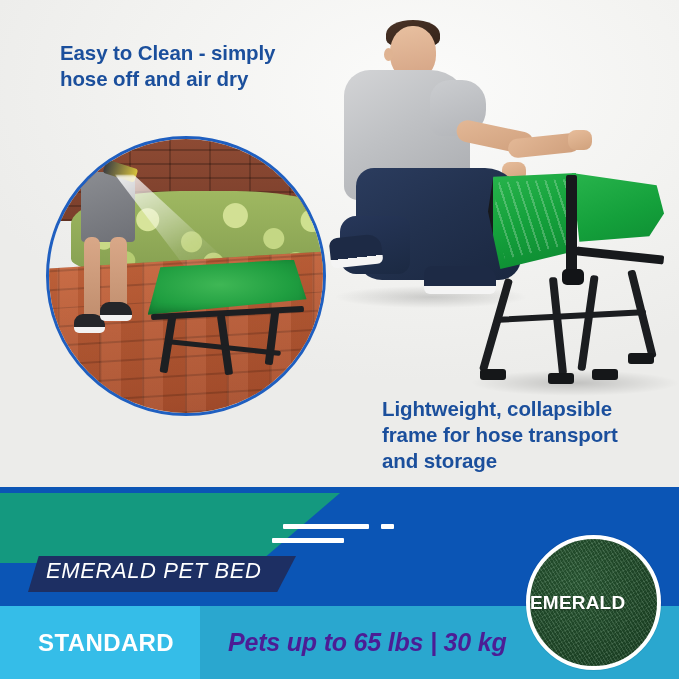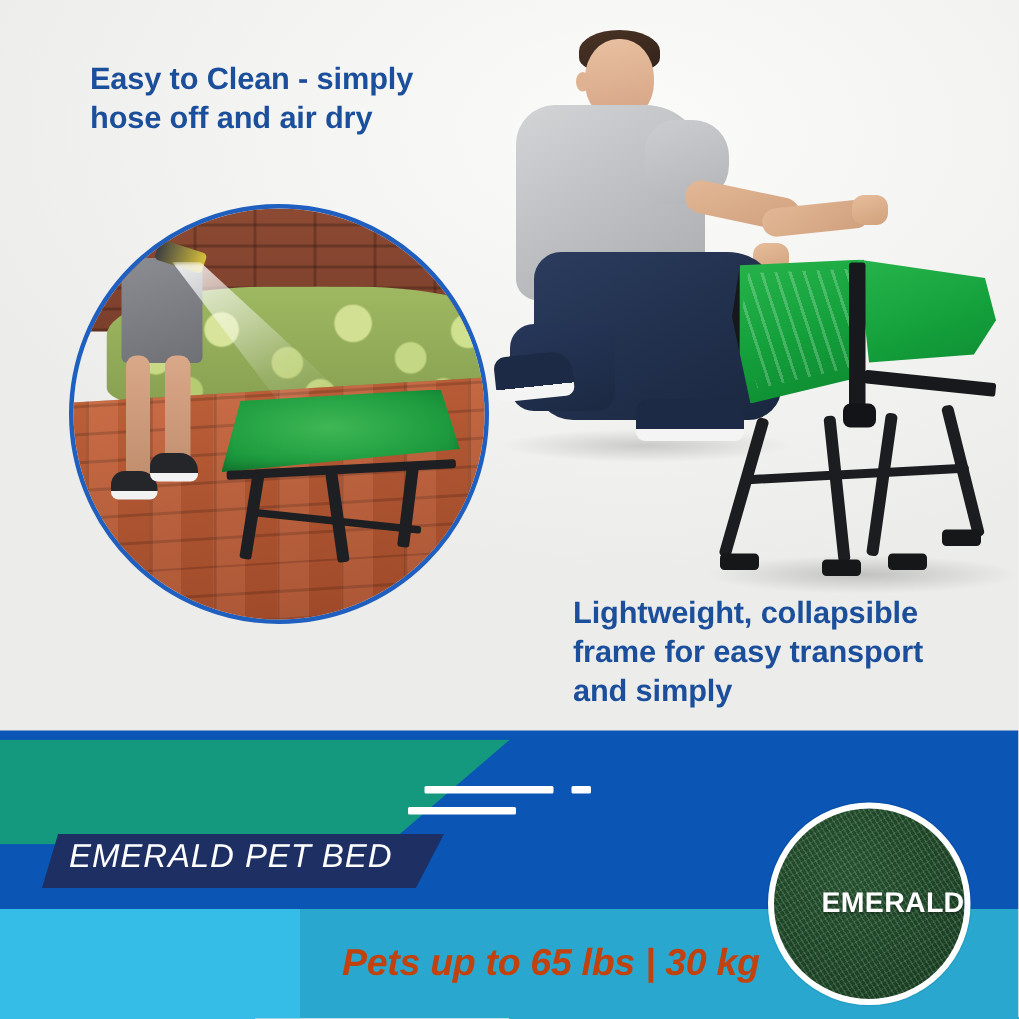--- a/index.html
+++ b/index.html
@@ -212,32 +212,32 @@
   .bottombar { position:absolute; left:0; top:606px; width:679px; height:73px; background:#2aa7cf; }
   .bottombar .std-block {
     position:absolute; left:0; top:0; width:200px; height:73px; background:#35bde8;
   }
   .std-label {
     position:absolute; left:38px; top:629px;
     font-size:24px; font-weight:bold; color:#ffffff; letter-spacing:.4px;
   }
   .capacity-label {
     position:absolute; left:228px; top:628px;
-    font-size:25px; font-weight:bold; font-style:italic; color:#c2410c; letter-spacing:-.2px;
+    font-size:25px; font-weight:bold; font-style:italic; color:#4c1d95; letter-spacing:-.2px;
   }
 
   
   .badge {
-    position:absolute; left:512px; top:535px; width:135px; height:135px;
+    position:absolute; left:526px; top:535px; width:135px; height:135px;
     border-radius:50%; border:4px solid #ffffff;
     background:
       repeating-linear-gradient(58deg, rgba(255,255,255,.10) 0 1px, rgba(0,0,0,.10) 1px 3px),
       repeating-linear-gradient(148deg, rgba(255,255,255,.06) 0 1px, rgba(0,0,0,.06) 1px 4px),
       radial-gradient(circle at 38% 32%, #2c5e37 0%, #23502d 55%, #1b4224 100%);
-    display:flex; align-items:center; justify-content:flex-end;
+    display:flex; align-items:center; justify-content:flex-start;
     box-shadow:0 0 0 1px rgba(0,0,0,.05);
   }
   .badge-text {
     color:#ffffff; font-size:19px; font-weight:bold; text-align:center;
     line-height:1.12; letter-spacing:.2px; text-shadow:0 1px 2px rgba(0,0,0,.35);
   }
   .nowrap { white-space:nowrap; }
 </style>
 </head>
 <body>
@@ -310,39 +310,40 @@
         <div class="leg-bar" style="left:158px;top:96px;width:8px;height:90px;transform:rotate(-14deg);"></div>
         <div class="leg-bar" style="left:16px;top:140px;width:150px;height:6px;transform:rotate(-3deg);"></div>
 
         <div class="foot" style="left:0px;top:196px;"></div>
         <div class="foot" style="left:68px;top:200px;"></div>
         <div class="foot" style="left:112px;top:196px;"></div>
         <div class="foot" style="left:148px;top:180px;"></div>
       </div>
     </div>
 
-    <div class="headline br">Lightweight, collapsible frame for easy transport and simply</div>
+    <div class="headline br">Lightweight, collapsible frame for hose transport and storage</div>
   </div>
 
   <div class="banner">
     <div class="teal"></div>
     <div class="navy"></div>
   </div>
 
 
   <div class="brand-sub nowrap">EMERALD PET BED</div>
 
   <div class="rule r1"></div>
   <div class="rule r2"></div>
   <div class="rule dash"></div>
 
   <div class="bottombar">
     <div class="std-block"></div>
   </div>
 
+  <div class="std-label nowrap">STANDARD</div>
 
   <div class="capacity-label nowrap">Pets up to 65 lbs | 30 kg</div>
 
   <div class="badge">
     <div class="badge-text">
       <div>EMERALD</div>
     </div>
   </div>
 
 </div>

